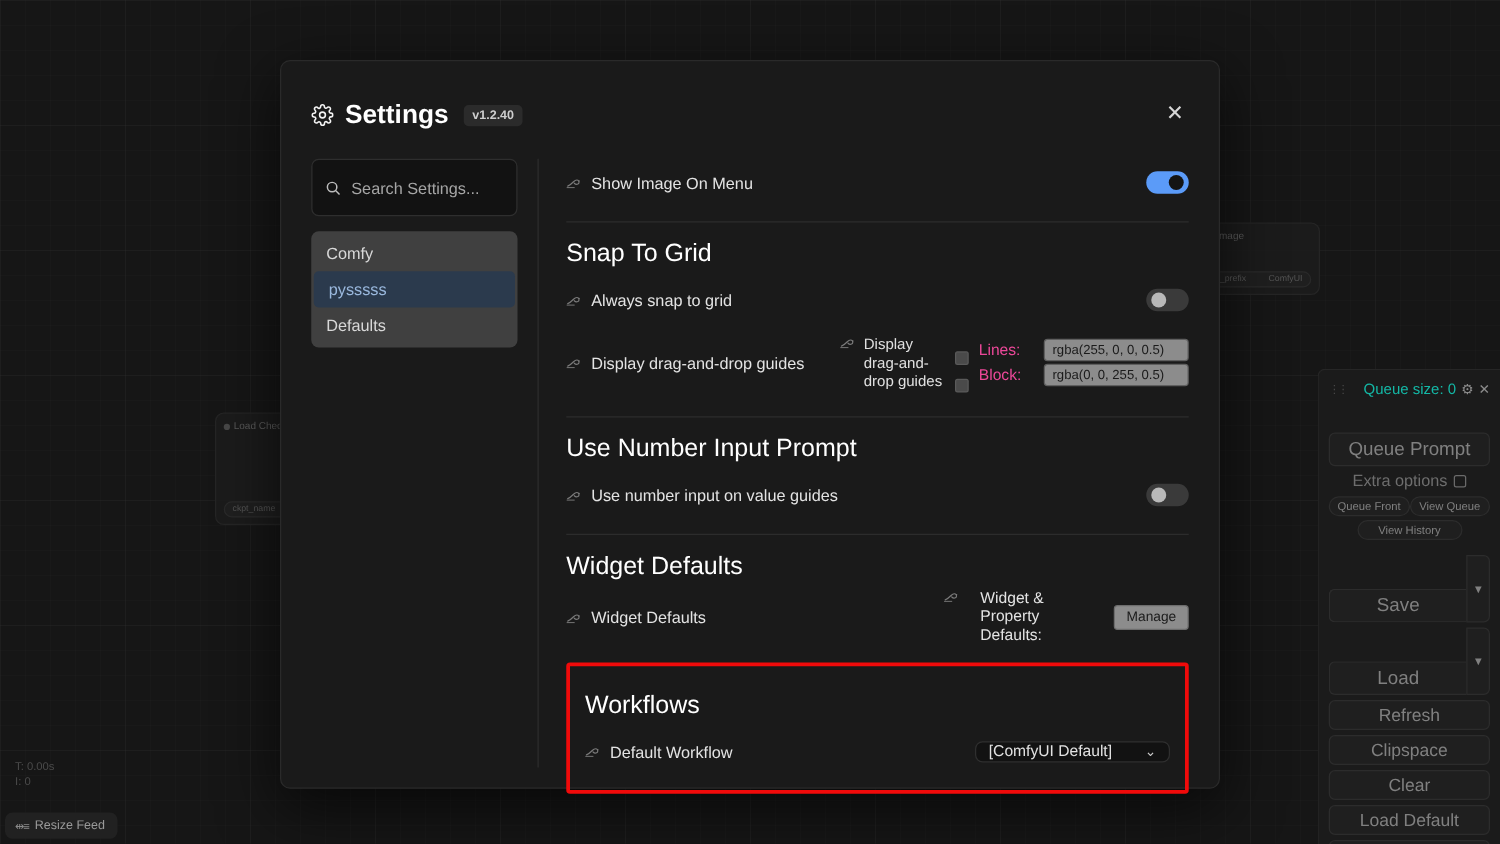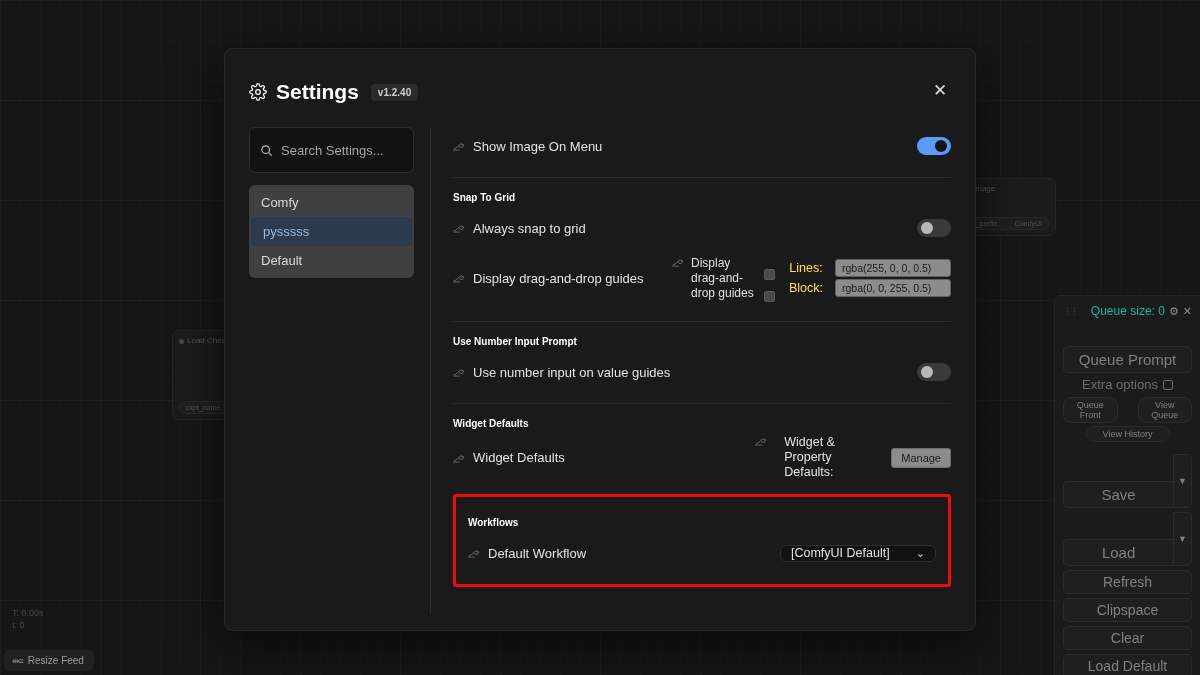--- a/index.html
+++ b/index.html
@@ -97,21 +97,21 @@
     font-size: 14px; font-family: "Liberation Sans", sans-serif;
   }
   .cbtn.big { font-size: 15px; padding: 4px; margin-top: 27px; }
   .cbtn.small { font-size: 9px; padding: 2px; border-radius: 8px; }
   .cbtn.share { background: #3f7d74; border-color:#4b8d83; color: #132521; }
   .extra-row {
     display: flex; align-items: center; justify-content: center;
     gap: 5px; color: #6d6d6d; font-size: 13px; margin: 3px 0 5px;
   }
   .mini-chk { width: 10px; height: 10px; border: 1px solid #6a6a6a; border-radius: 2px; }
-  .row2 { display: flex; gap: 20px; }
+  .row2 { display: flex; gap: 0; }
   .row2 .cbtn { margin-bottom: 3px; }
   .split-row { display: flex; gap: 0; margin-bottom: 4px; }
   .split-row .cbtn { margin-bottom: 0; border-radius: 5px 0 0 5px; border-right: none; }
   .split-row .arrow {
     width: 22px; background: #1f1f1f; border: 1px solid #2c2c2c;
     border-radius: 0 5px 5px 0; color: #808080; font-size: 9px;
     display: flex; align-items: center; justify-content: center;
   }
   #menu-sep { height: 1px; background: #2e2e2e; margin: 8px 2px 8px; }
 
@@ -160,21 +160,21 @@
   #search-input::placeholder { color: #a6a6a6; }
   #cat-list { background: #404040; border-radius: 6px; padding: 3px 0; overflow: hidden;}
   .cat-item {
     padding: 7px 12px; font-size: 13px; color: #d8d8d8;
   }
   .cat-item.active { background: #2b3a4d; color: #9ab8dd; border-radius: 4px; margin: 0 2px; }
 
   
   #content { flex: 1; padding-left: 22px; min-width: 0; }
   .sec-title {
-    font-size: 10px; font-weight: bold; color: #ffffff;
+    font-size: 20px; font-weight: normal; color: #ffffff;
     margin: 14px 0 6px;
   }
   .divider { height: 1px; background: #2c2c2c; margin: 12px 0 4px; }
   .setting-row {
     display: flex; align-items: center; min-height: 38px;
     gap: 10px;
   }
   .setting-label {
     display: flex; align-items: center; gap: 6px;
     font-size: 13px; color: #e3e3e3; flex: 1; min-width: 0;
@@ -193,21 +193,21 @@
   .toggle.off .knob { left: 4px; background: #b9b9b9; }
 
   
   .guides-cluster { display: flex; align-items: center; gap: 8px; }
   .guides-name {
     font-size: 12px; color: #e0e0e0; width: 84px; line-height: 15px;
     display: flex; gap: 5px;
   }
   .guides-grid { display: flex; flex-direction: column; gap: 2px; }
   .guides-line { display: flex; align-items: center; gap: 6px; }
-  .guides-line .lbl { font-size: 12.5px; color: #fde047; width: 46px; text-align: center;}
+  .guides-line .lbl { font-size: 12.5px; color: #ec4899; width: 46px; text-align: left;}
   .color-field {
     background: #8c8c8c; border: 1px solid #5f5f5f; border-radius: 3px;
     color: #1b1b1b; font-size: 10.5px; padding: 2px 6px; width: 116px;
     font-family: "Liberation Sans", sans-serif;
   }
   .chk-box {
     width: 11px; height: 11px; border-radius: 2px;
     background: #4a4a4a; border: 1px solid #5a5a5a;
   }
   .chk-col { display: flex; flex-direction: column; gap: 11px; padding-top: 14px;}
@@ -331,21 +331,21 @@
         <svg width="13" height="13" viewBox="0 0 24 24" fill="none" stroke="#bdbdbd" stroke-width="2.2">
           <circle cx="10.5" cy="10.5" r="7"></circle>
             <line x1="16" y1="16" x2="21.5" y2="21.5"></line>
         </svg>
         <input id="search-input" type="text" placeholder="Search Settings..." style="">
       </div>
 
       <div id="cat-list">
         <div class="cat-item">Comfy</div>
         <div class="cat-item active">pysssss</div>
-        <div class="cat-item">Default</div>
+        <div class="cat-item">Defaults</div>
       </div>
     </div>
 
     <div id="content">
 
       <div class="setting-row">
         <div class="setting-label">
           <svg class="snake" width="14" height="12" viewBox="0 0 24 20">
             <path d="M2 15c3-1 5-3 8-6 2-2 4-3 6-2 2 1 2 4 0 5-2 1-4 0-5-1" stroke="#c9c9c9" stroke-width="1.6" fill="none" stroke-linecap="round"></path>
             <circle cx="17.5" cy="8" r="1.1" fill="#c9c9c9"></circle>

